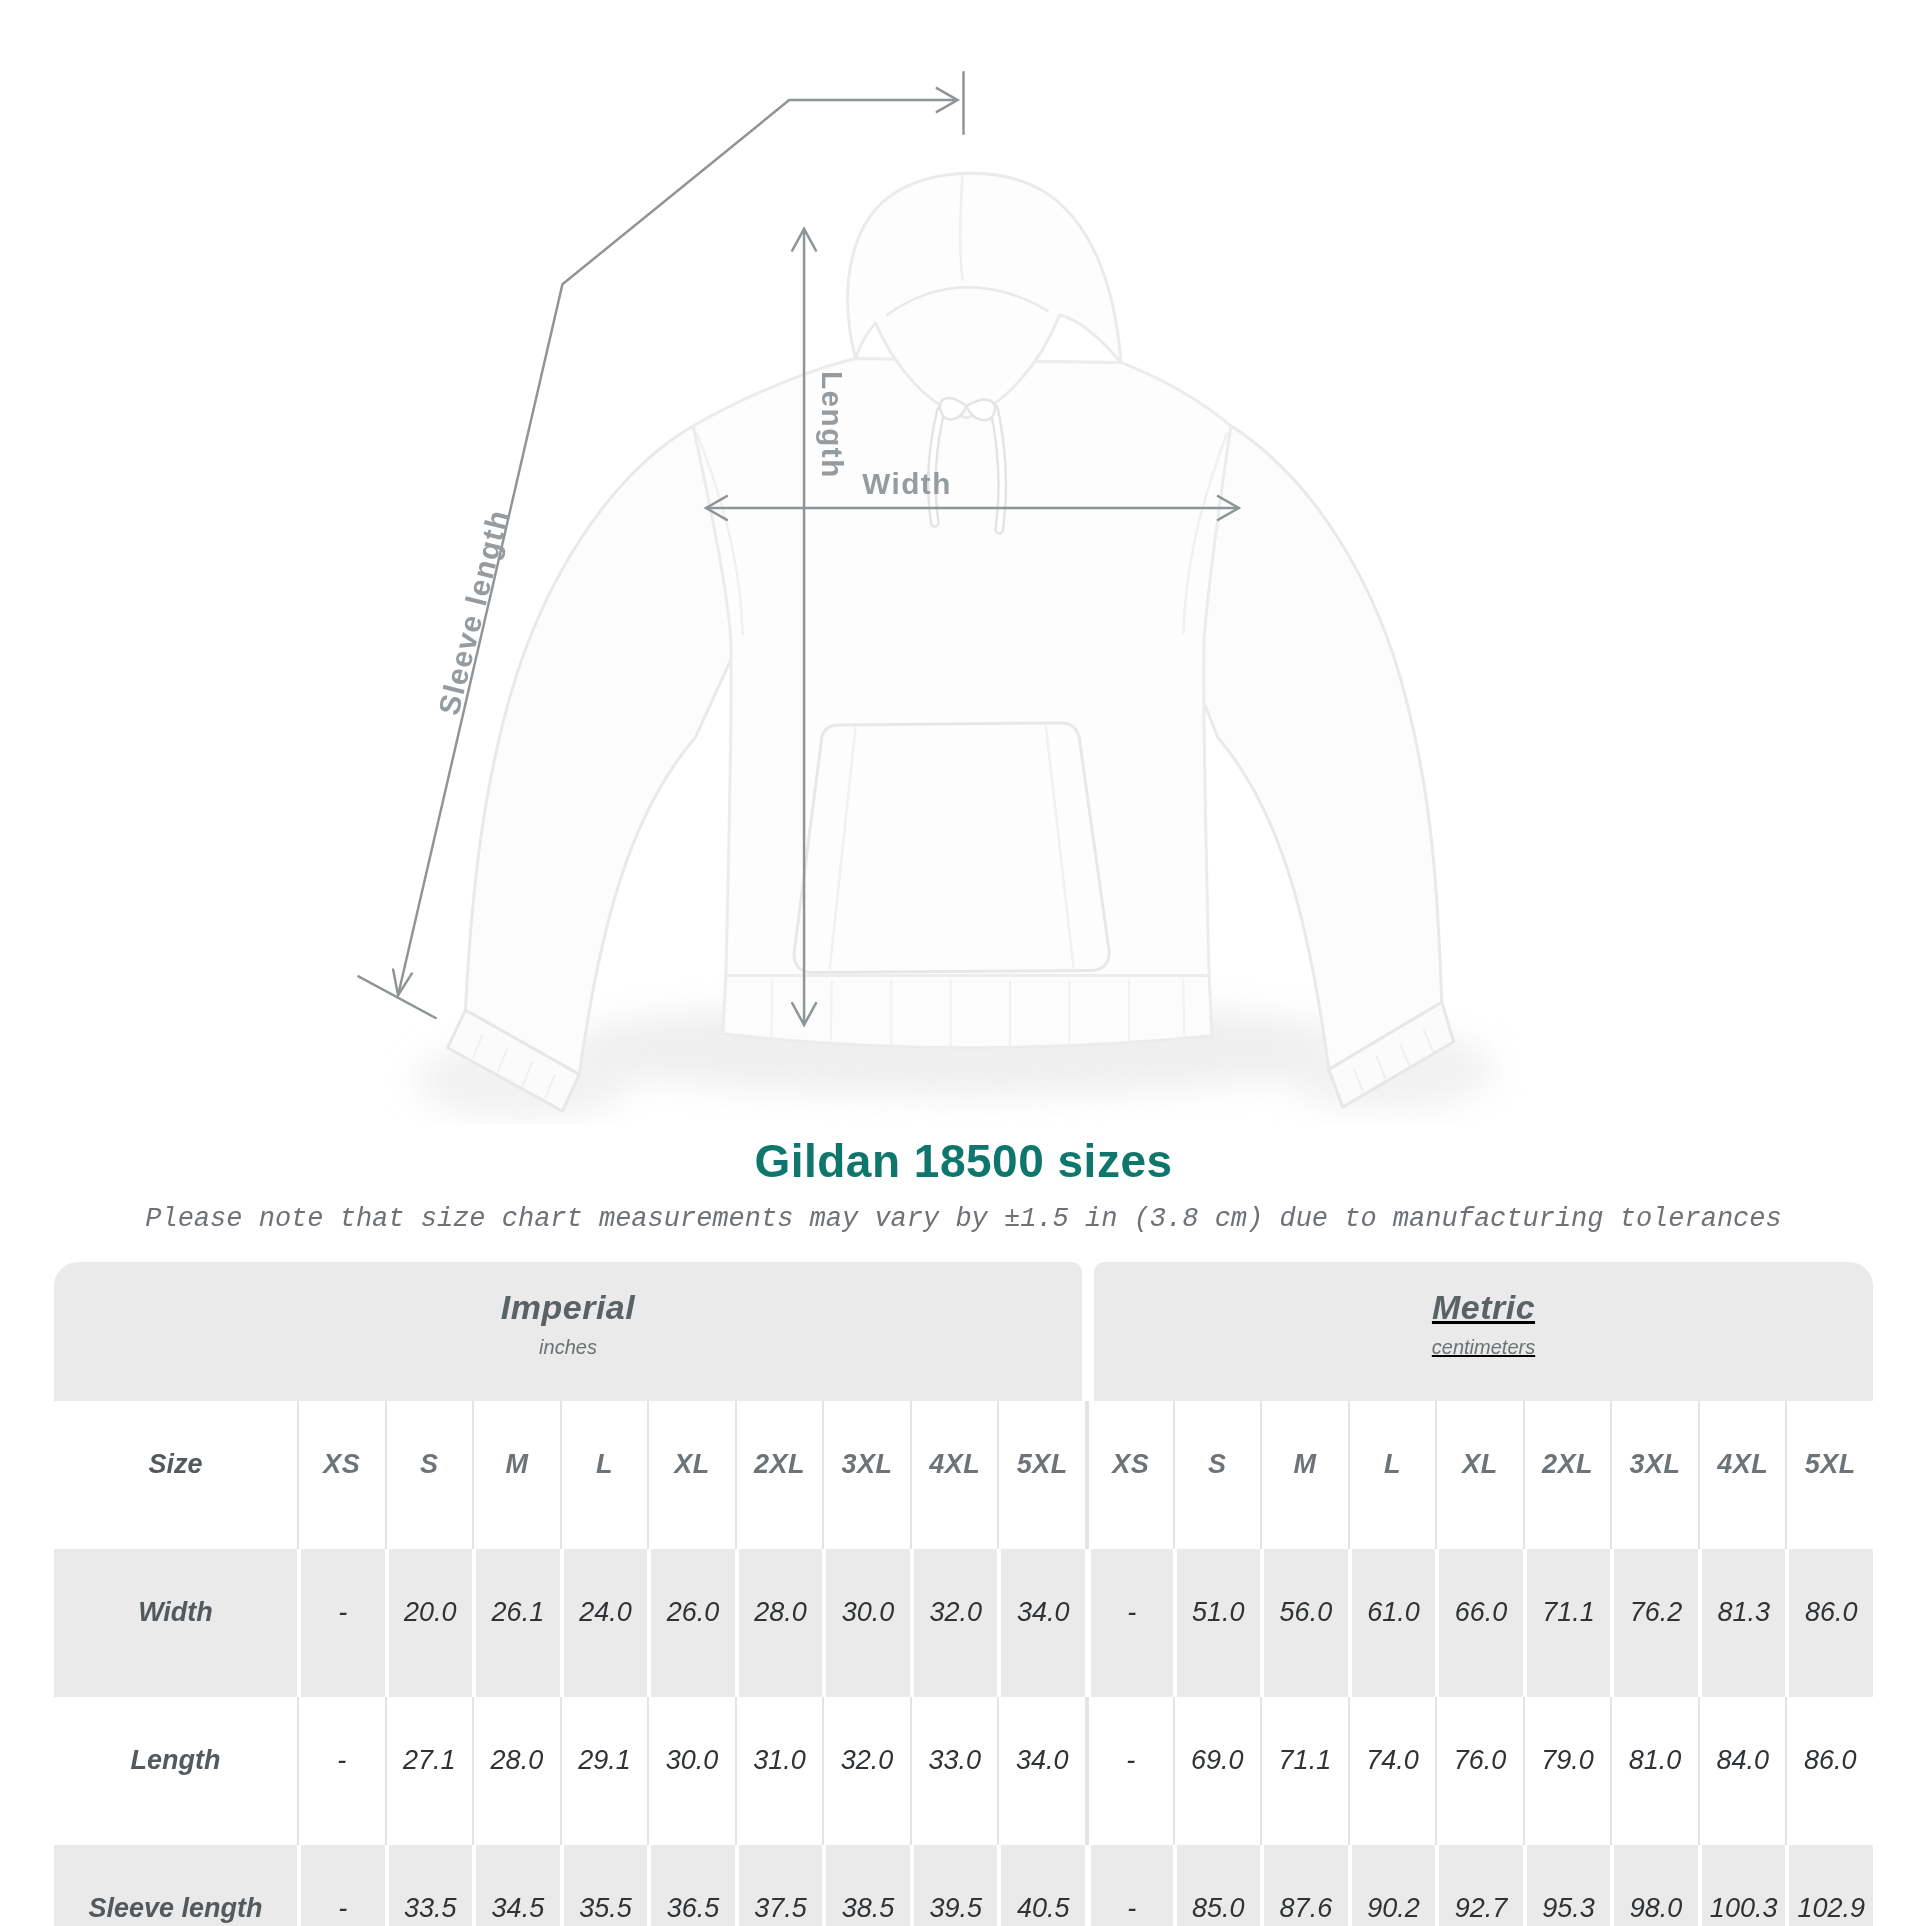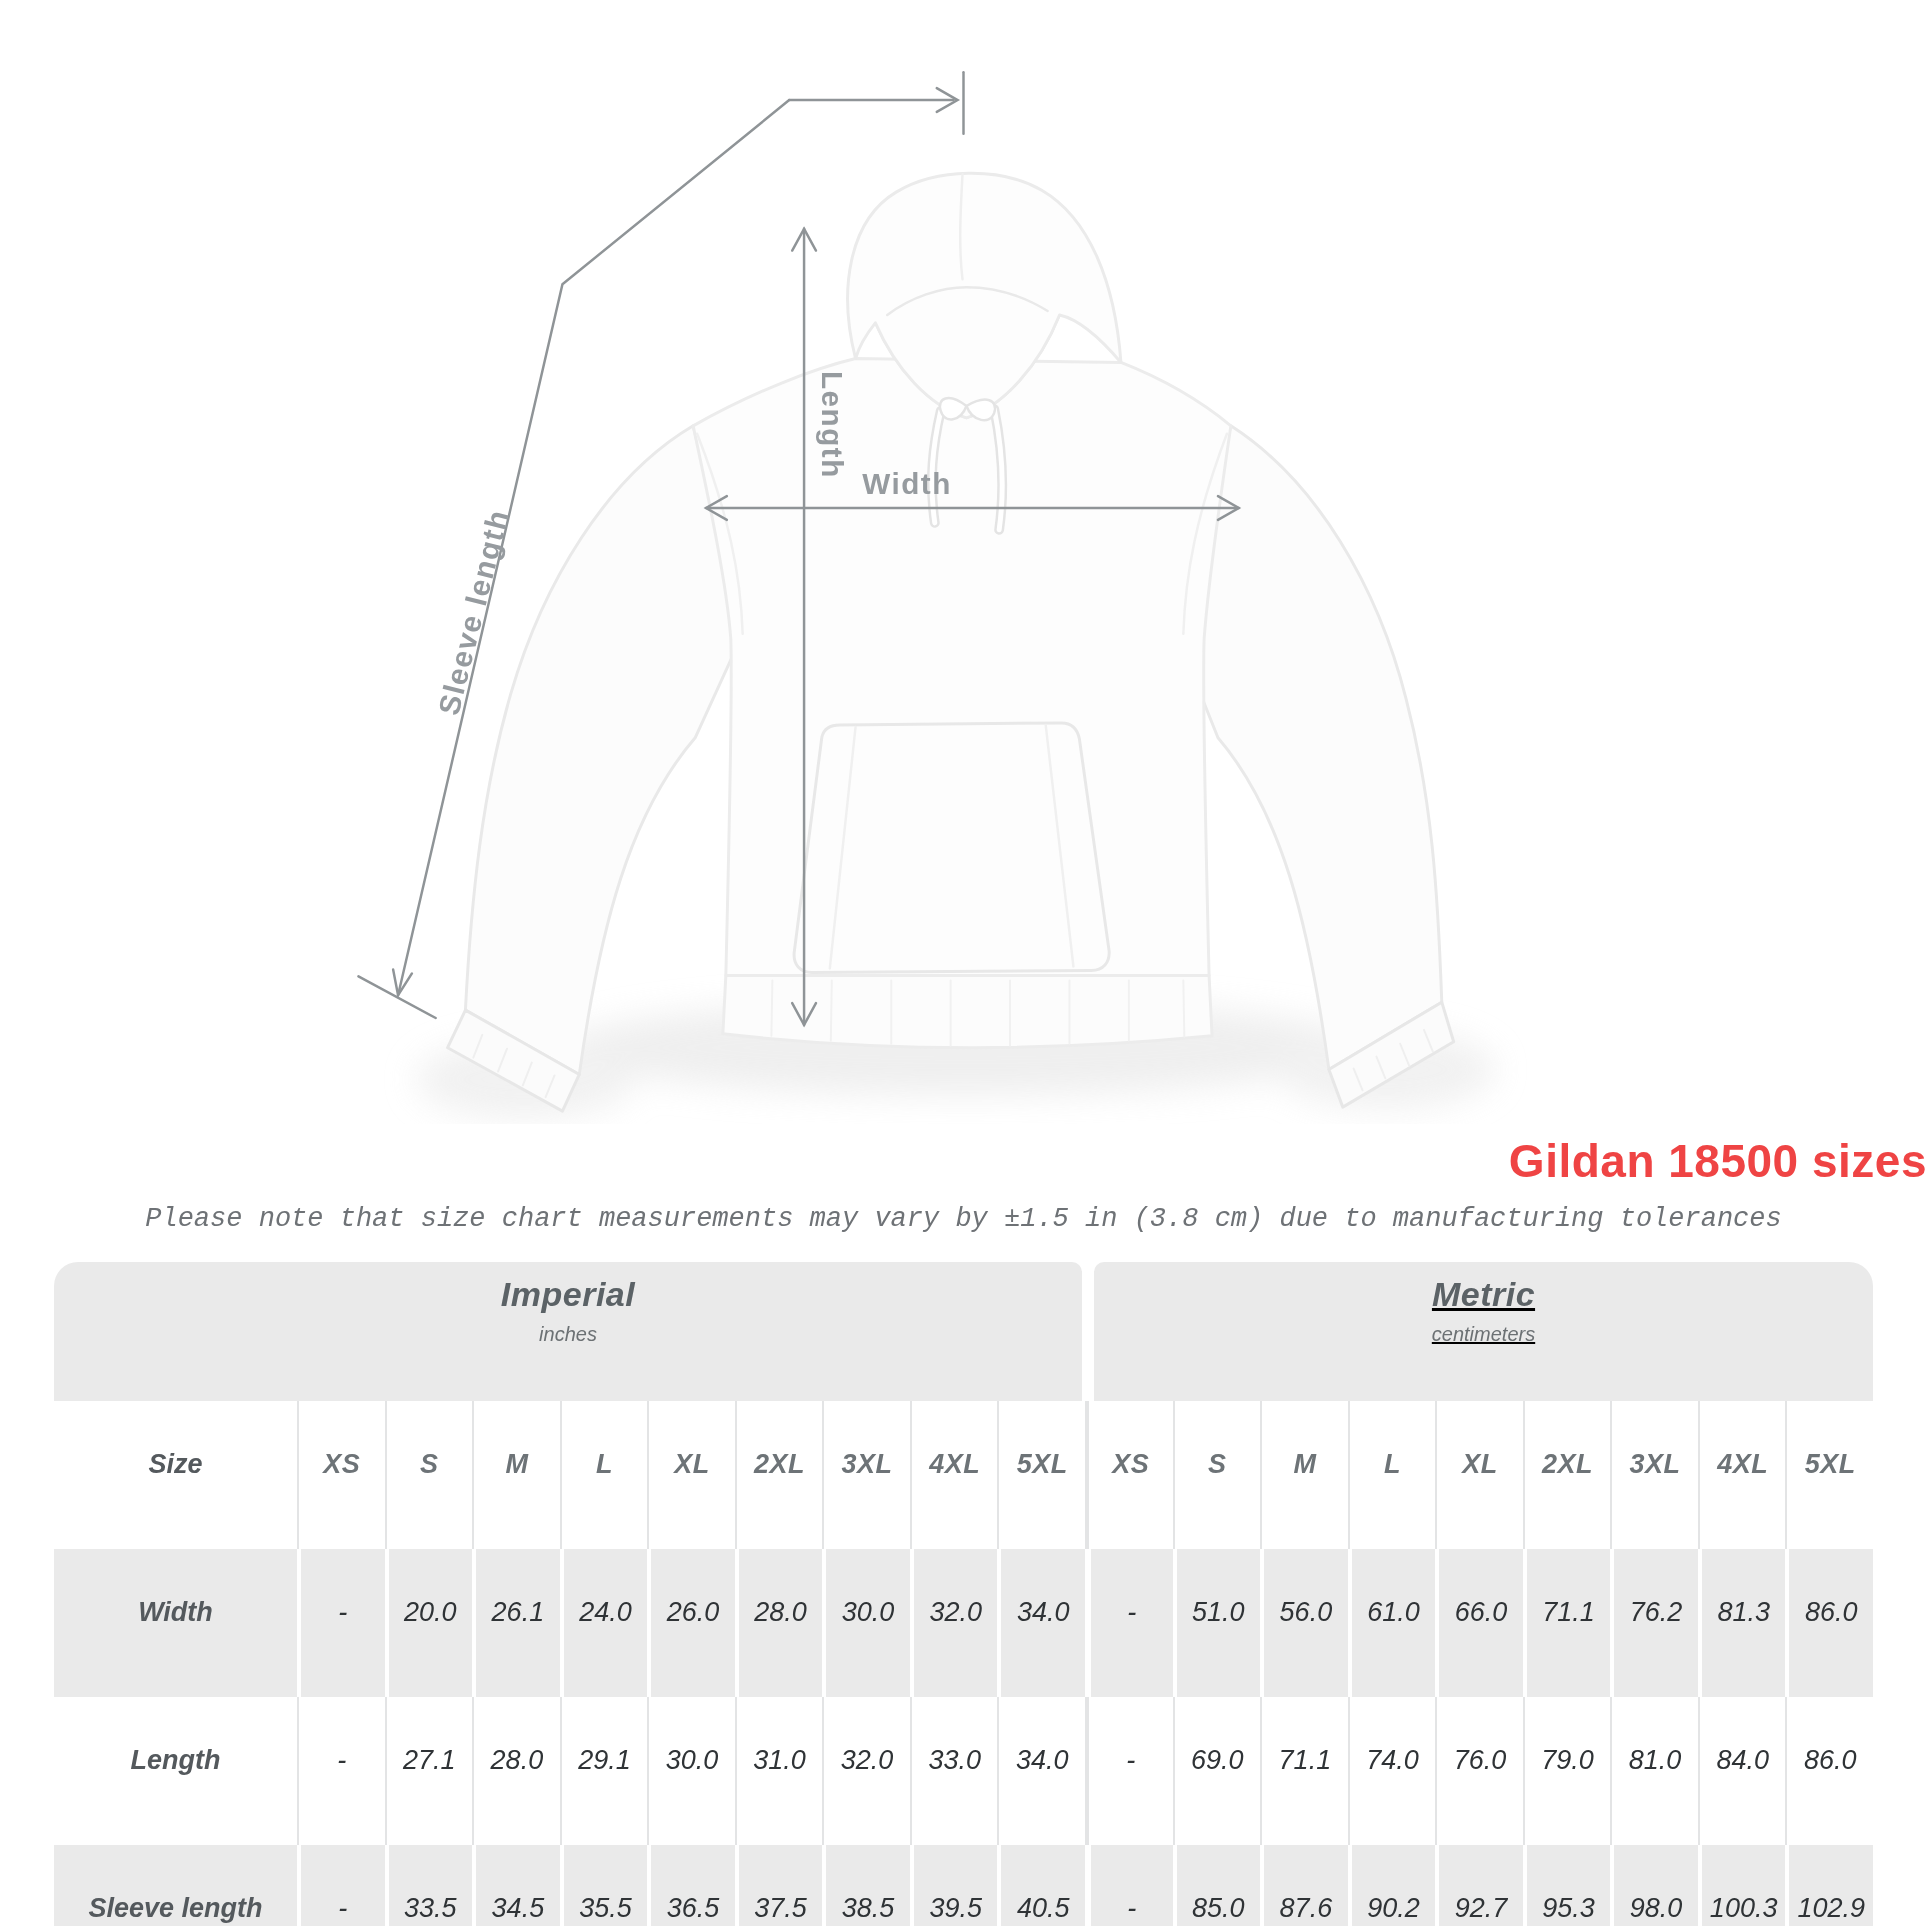--- a/index.html
+++ b/index.html
@@ -1,31 +1,31 @@
 <!DOCTYPE html>
 <html><head>
 <meta charset="utf-8">
 <style>
   html,body { margin:0; padding:0; background:#ffffff; }
   body { width:1927px; height:1927px; font-family:"Liberation Sans","DejaVu Sans",sans-serif; }
   .page { position:relative; width:1927px; height:1927px; background:#fff; overflow:hidden; }
 
   svg.diagram { display:block; width:1927px; height:1124px; }
 
-  h1.title { margin:10px 0 0; text-align:right; font-size:46px; font-weight:bold;
-             color:#ef4444; letter-spacing:0.5px; }
+  h1.title { margin:10px 0 0; text-align:center; font-size:46px; font-weight:bold;
+             color:#0f766e; letter-spacing:0.5px; }
   p.subtitle { margin:16px 0 0; text-align:center; font-style:italic;
                font-size:27px; color:#6e7276;font-family:Liberation Mono, monospace; }
 
   .size-table { margin:28px 54px 0; }
   .grid { display:grid; grid-template-columns:243px repeat(18, 1fr); }
 
   .bands { height:139px; }
   .band { background:#eaeaea; display:flex; flex-direction:column; align-items:center;
-          justify-content:flex-start; padding-top:13px; box-sizing:border-box; }
+          justify-content:flex-start; padding-top:26px; box-sizing:border-box; }
   .band.imperial { grid-column:1 / 11; border-radius:24px 10px 0 0; margin-right:3px; }
   .band.metric   { grid-column:11 / 20; border-radius:10px 24px 0 0; margin-left:9px;text-decoration:underline; }
   .band-name { font-size:34px; font-weight:bold; font-style:italic; color:#5b6266; letter-spacing:0.5px; }
   .band-unit { margin-top:9px; font-size:20px; font-style:italic; color:#6c7174; }
 
   .row { height:148px;font-style:italic; }
   .cell { display:flex; align-items:center; justify-content:center;
           padding-bottom:22px; box-sizing:border-box; font-size:27px; background:#fff; }
   .row-white .cell { border-left:2px solid #e3e4e5; }
   .row-white .cell:first-child { border-left:none; }

